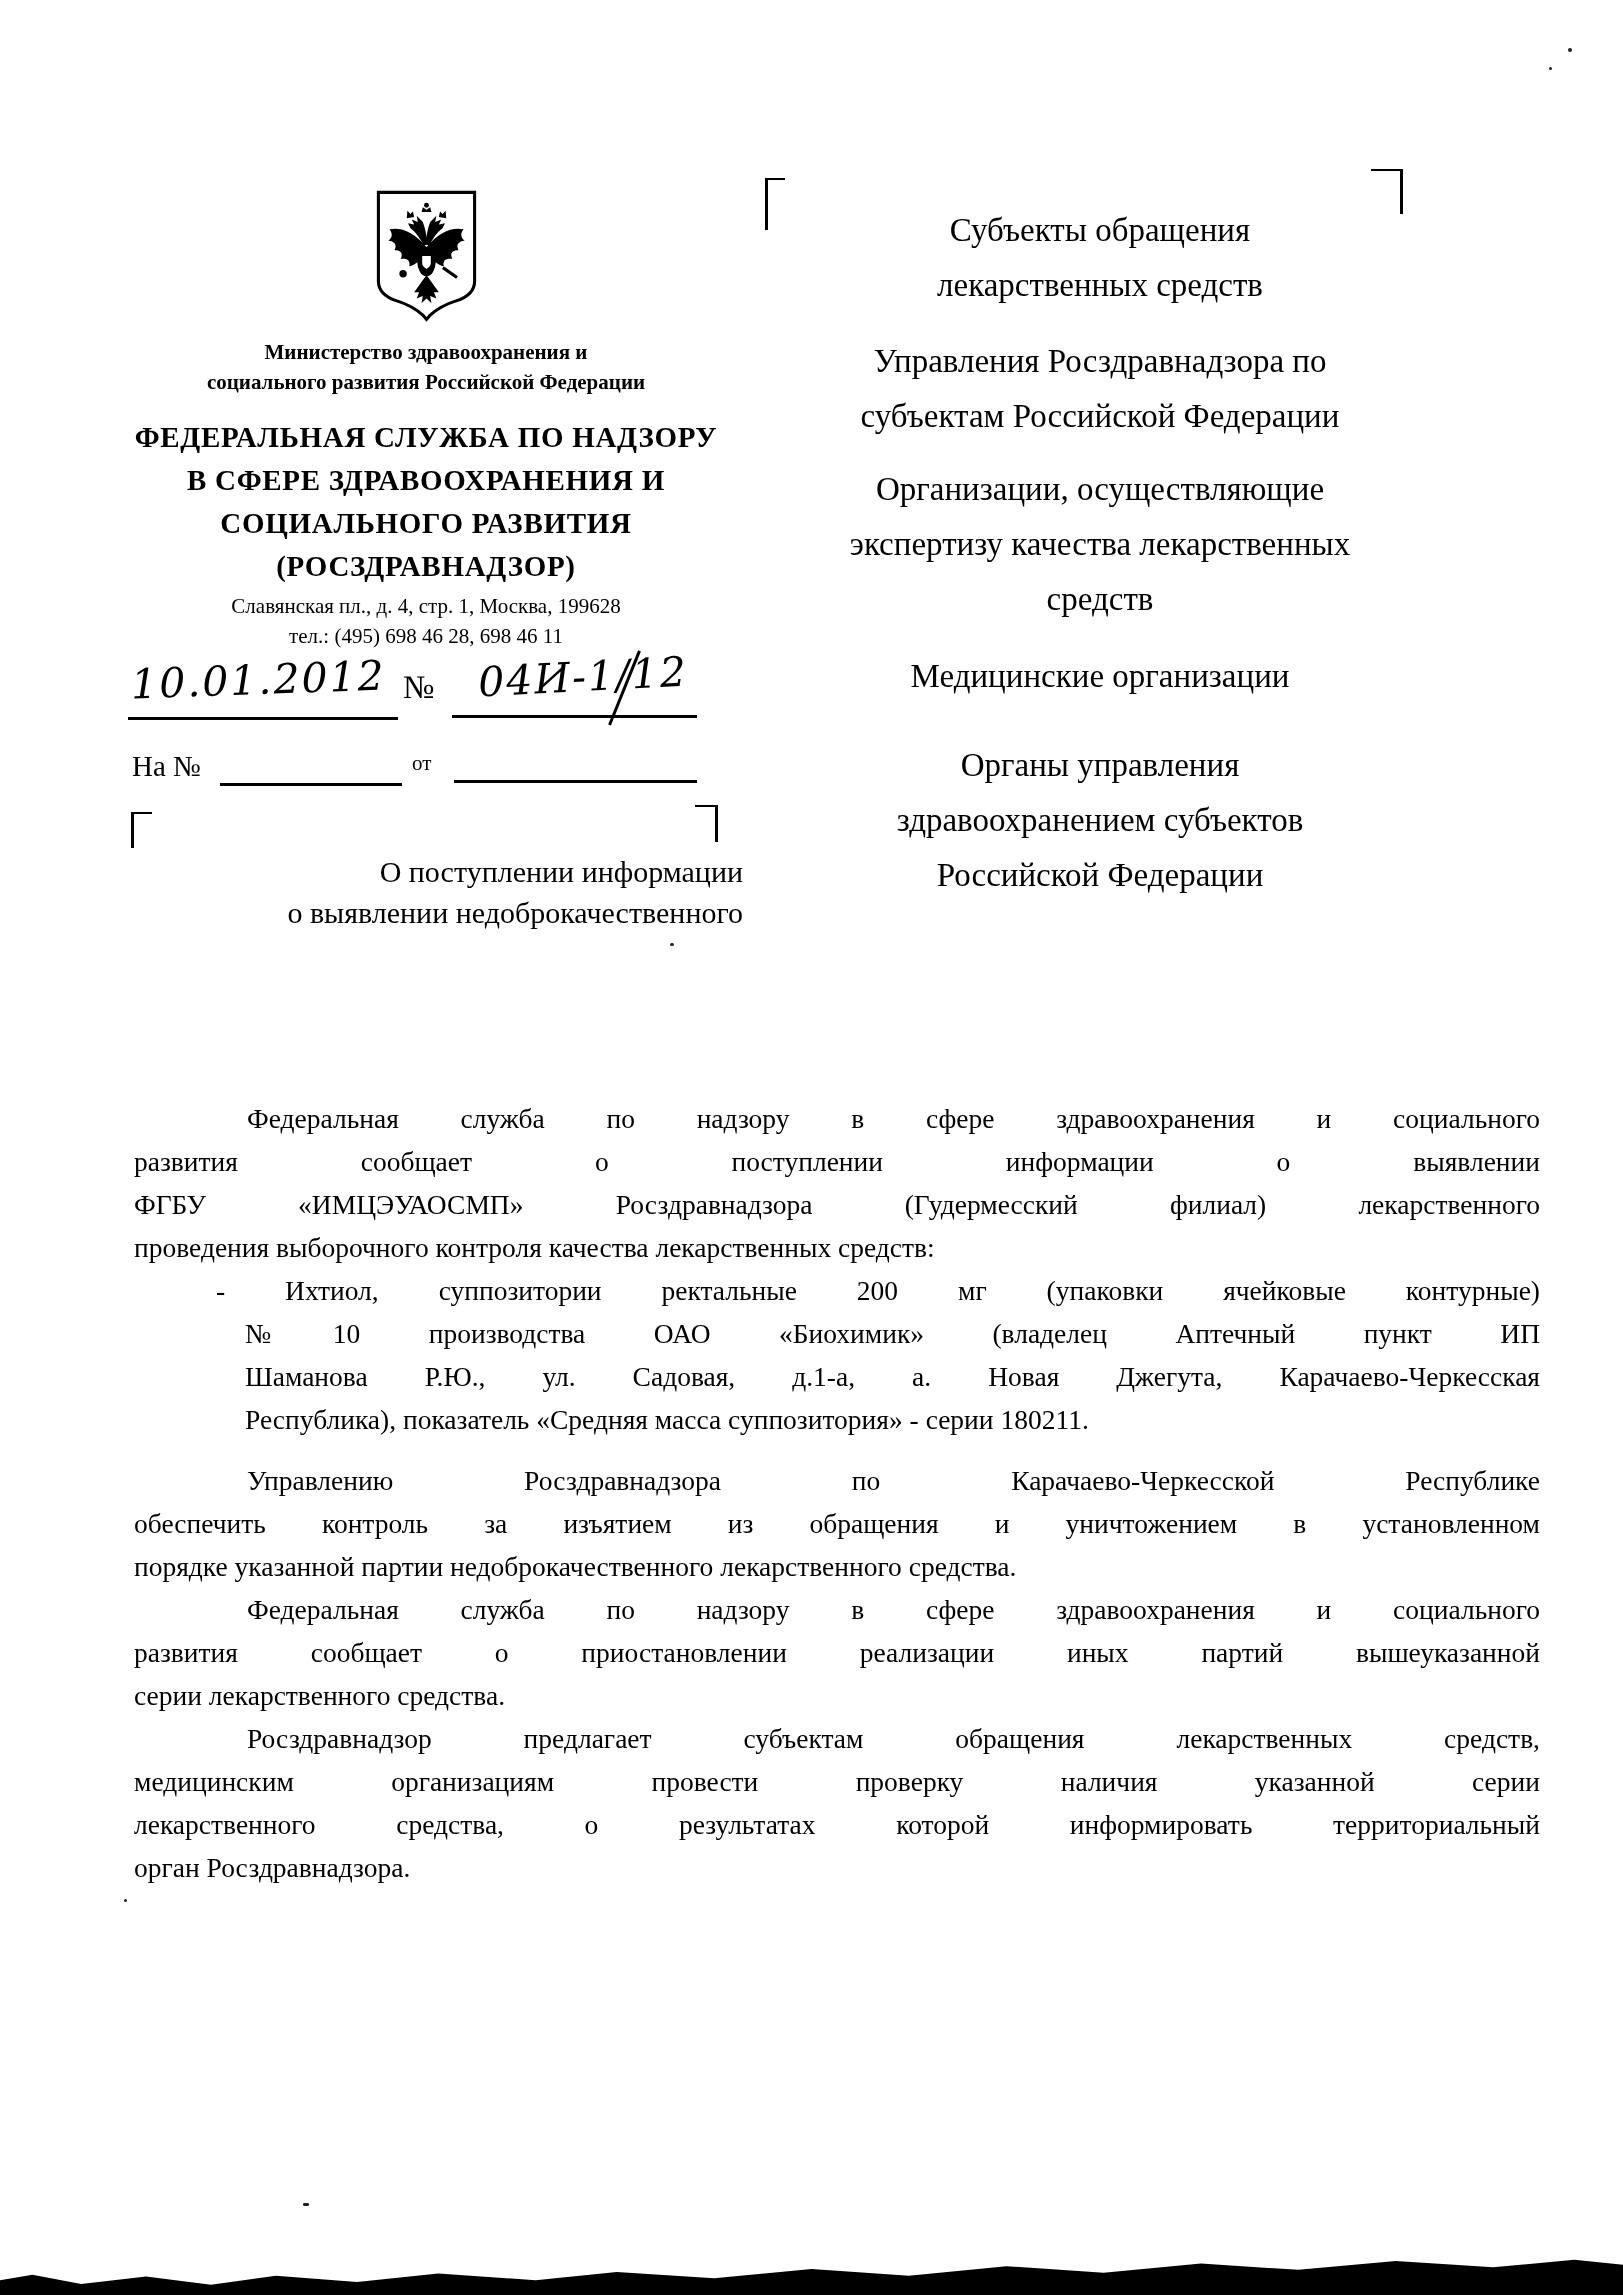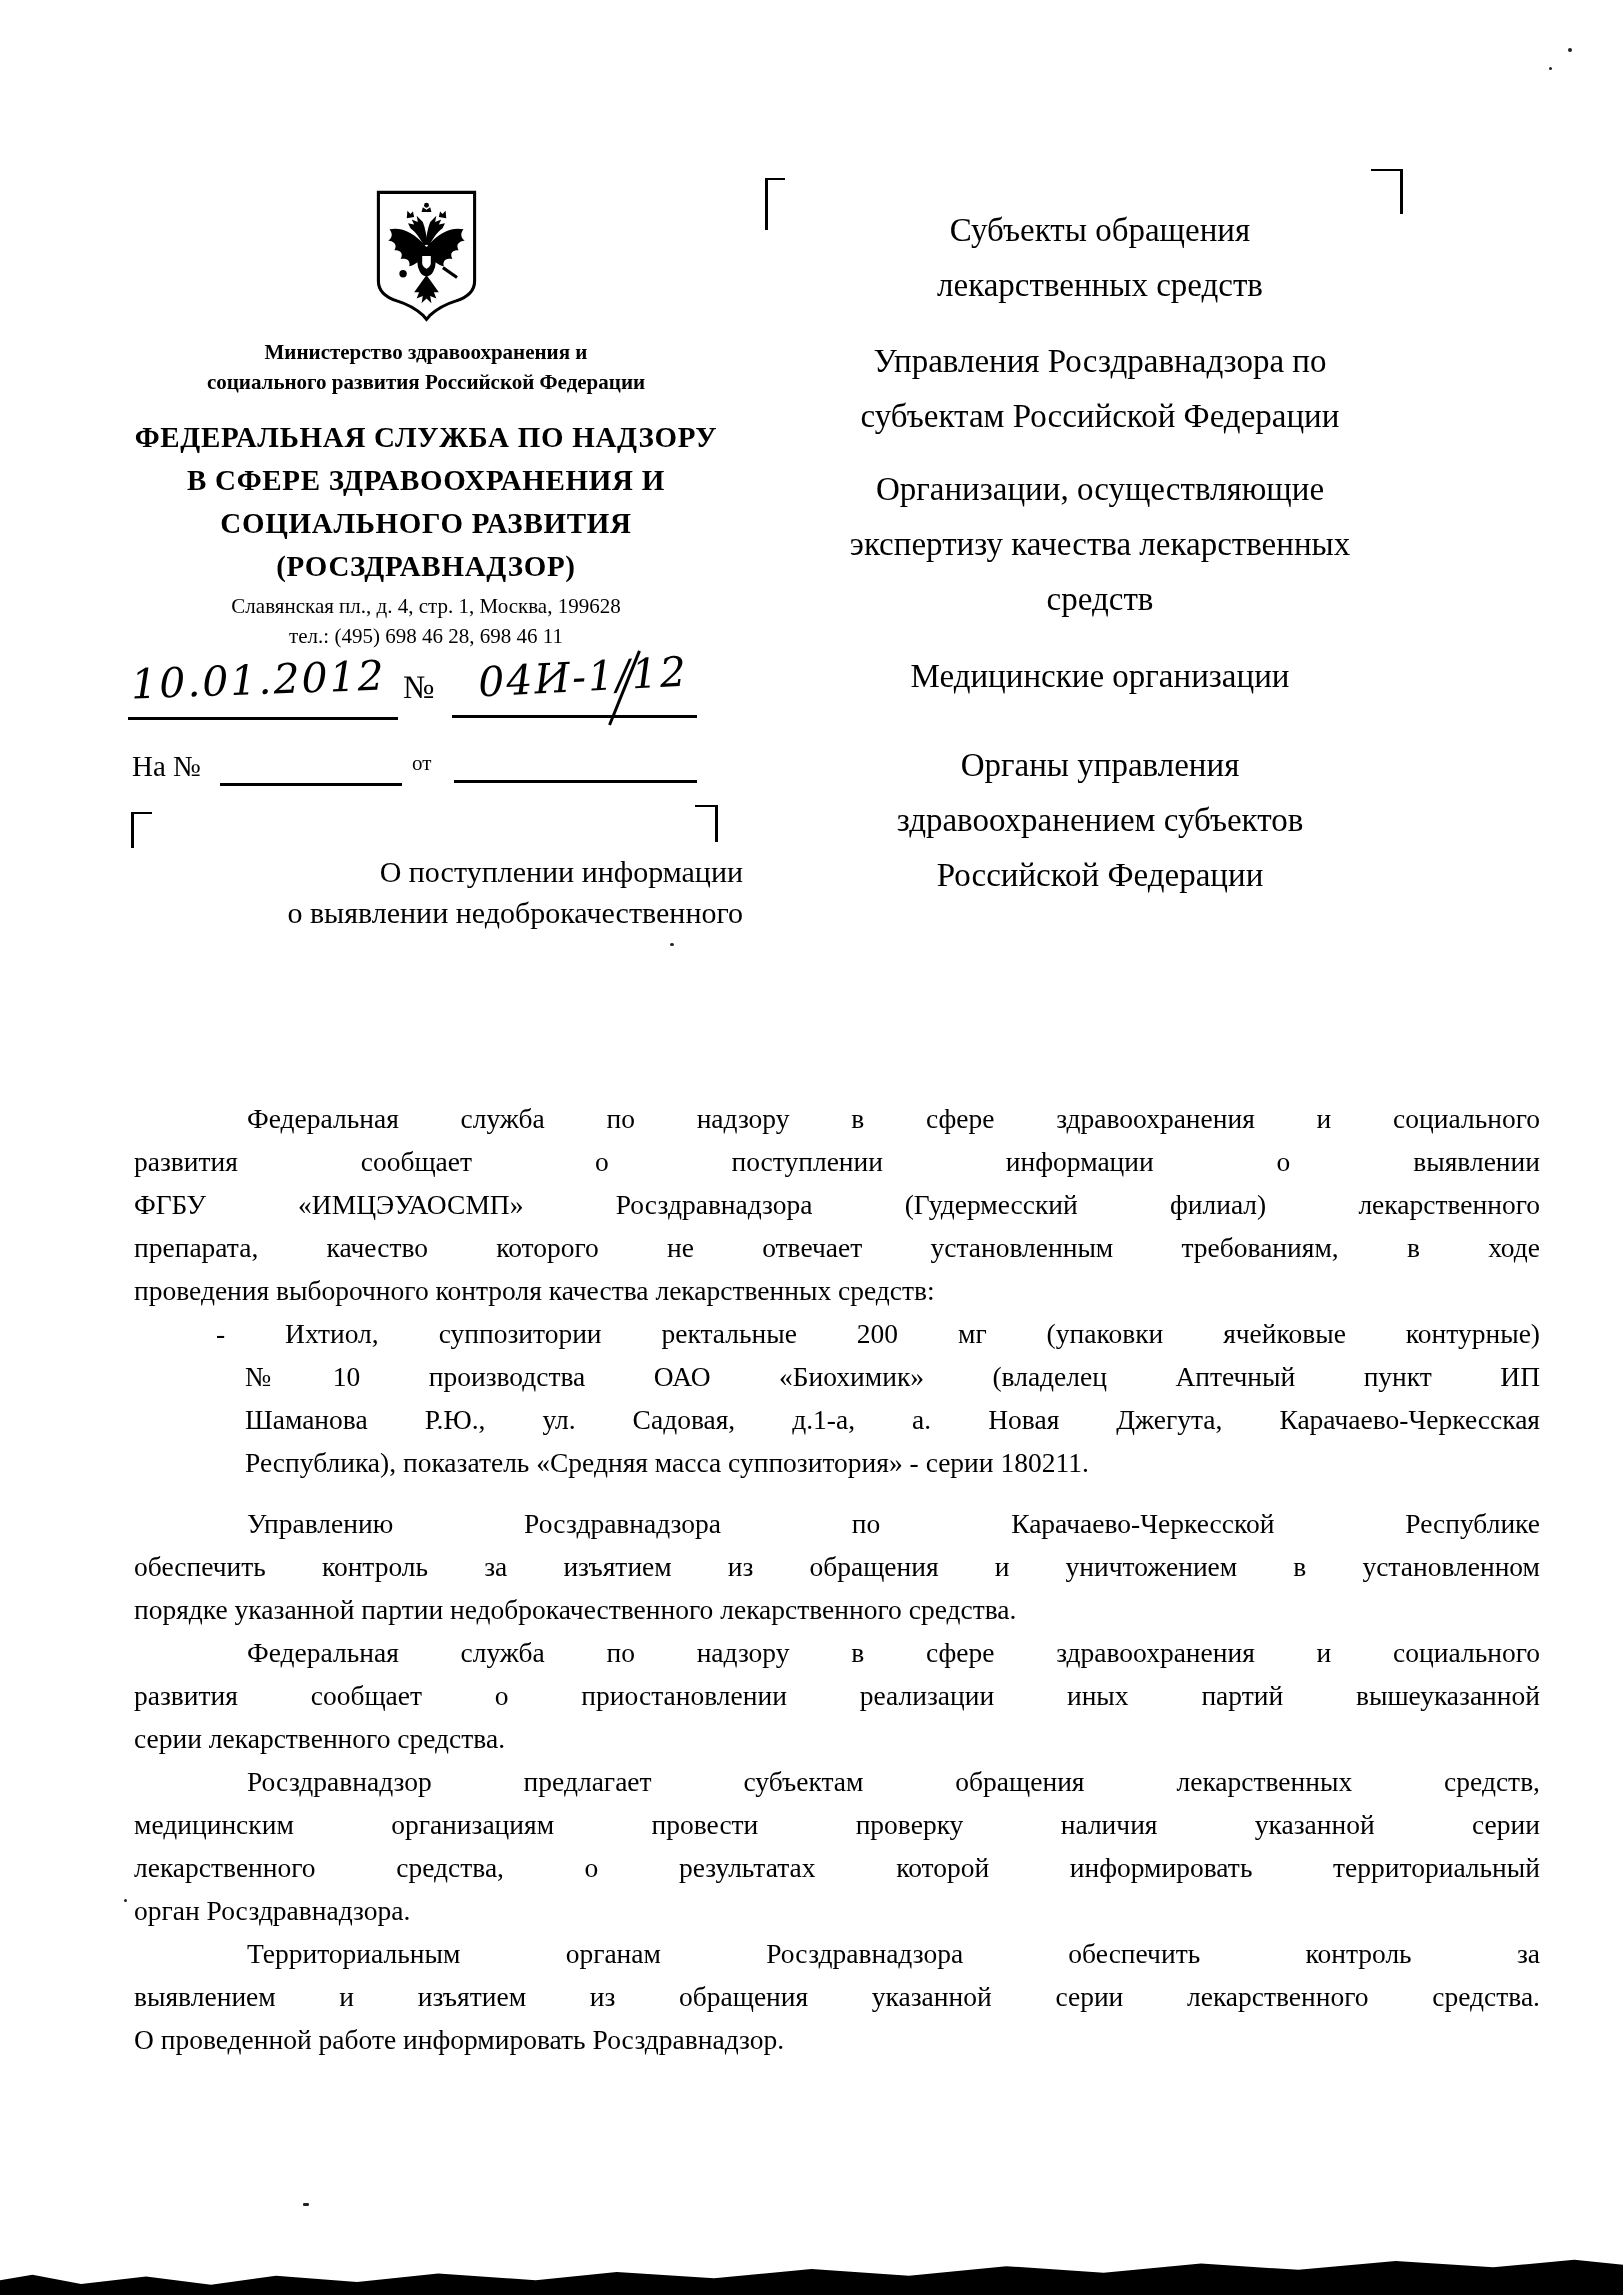--- a/index.html
+++ b/index.html
@@ -144,21 +144,20 @@
     <div>О поступлении информации</div>
     <div>о выявлении недоброкачественного</div>
   </div>
 
   <div class="body">
 
     <div class="para">
       <div class="bl ind">Федеральная служба по надзору в сфере здравоохранения и социального</div>
       <div class="bl">развития сообщает о поступлении информации о выявлении</div>
       <div class="bl">ФГБУ «ИМЦЭУАОСМП» Росздравнадзора (Гудермесский филиал) лекарственного</div>
-      <div class="bl">препарата, качество которого не отвечает установленным требованиям, в ходе</div>
       <div class="bl-last">проведения выборочного контроля качества лекарственных средств:</div>
     </div>
 
     <div class="para listpara">
       <div class="bl hang">- Ихтиол, суппозитории ректальные 200 мг (упаковки ячейковые контурные)</div>
       <div class="bl">№10 производства ОАО «Биохимик» (владелец Аптечный пункт ИП</div>
       <div class="bl">Шаманова Р.Ю., ул. Садовая, д.1-а, а. Новая Джегута, Карачаево-Черкесская</div>
       <div class="bl-last">Республика), показатель «Средняя масса суппозитория» - серии 180211.</div>
     </div>
 
@@ -174,25 +173,20 @@
       <div class="bl-last">серии лекарственного средства.</div>
     </div>
 
     <div class="para">
       <div class="bl ind">Росздравнадзор предлагает субъектам обращения лекарственных средств,</div>
       <div class="bl">медицинским организациям провести проверку наличия указанной серии</div>
       <div class="bl">лекарственного средства, о результатах которой информировать территориальный</div>
       <div class="bl-last">орган Росздравнадзора.</div>
     </div>
 
-    <div class="para">
-      <div class="bl ind">Территориальным органам Росздравнадзора обеспечить контроль за</div>
-      <div class="bl">выявлением и изъятием из обращения указанной серии лекарственного средства.</div>
-      <div class="bl-last">О проведенной работе информировать Росздравнадзор.</div>
-    </div>
 
   </div>
 
   <div class="bottom-bar"></div>
   <div class="speck sp1"></div>
   <div class="speck sp2"></div>
   <div class="speck sp3"></div>
   <div class="speck sp4"></div>
   <div class="speck sp5"></div>
 

